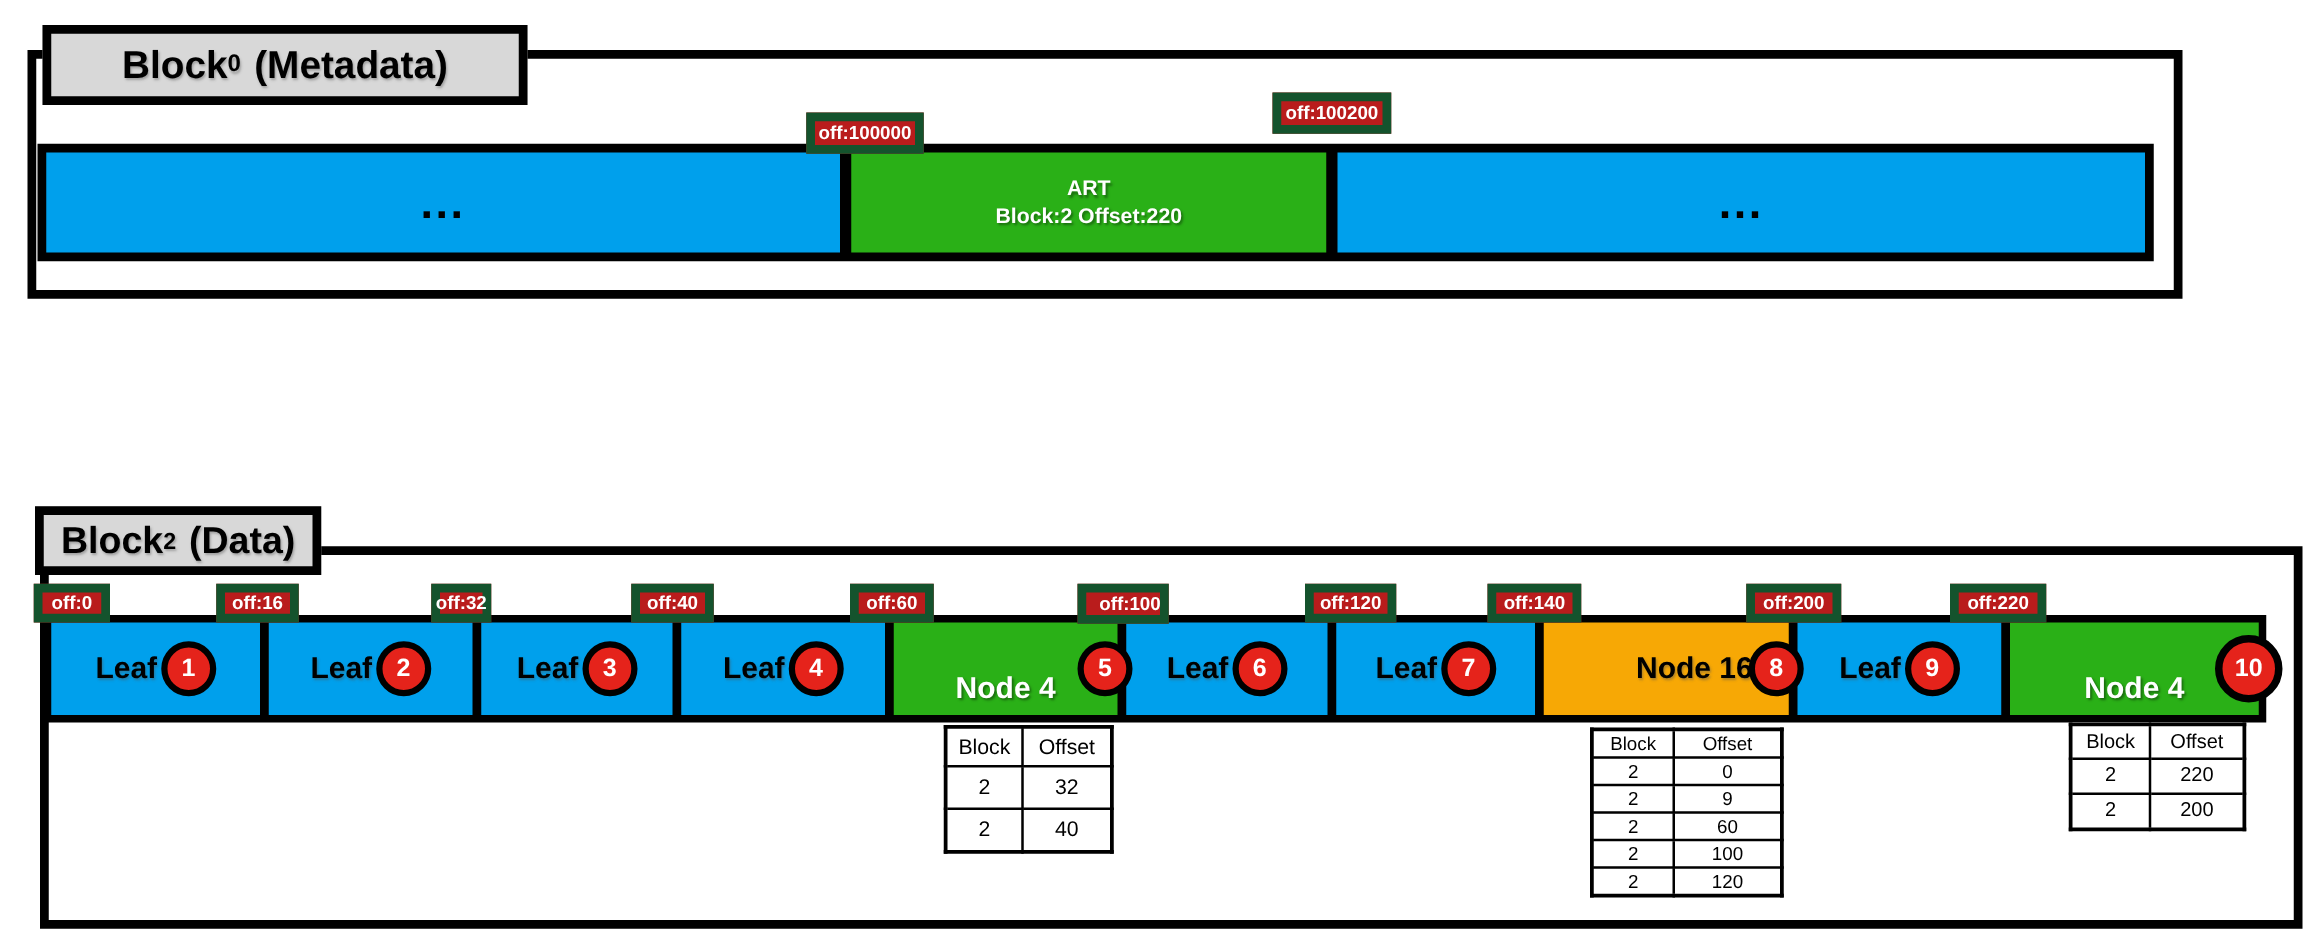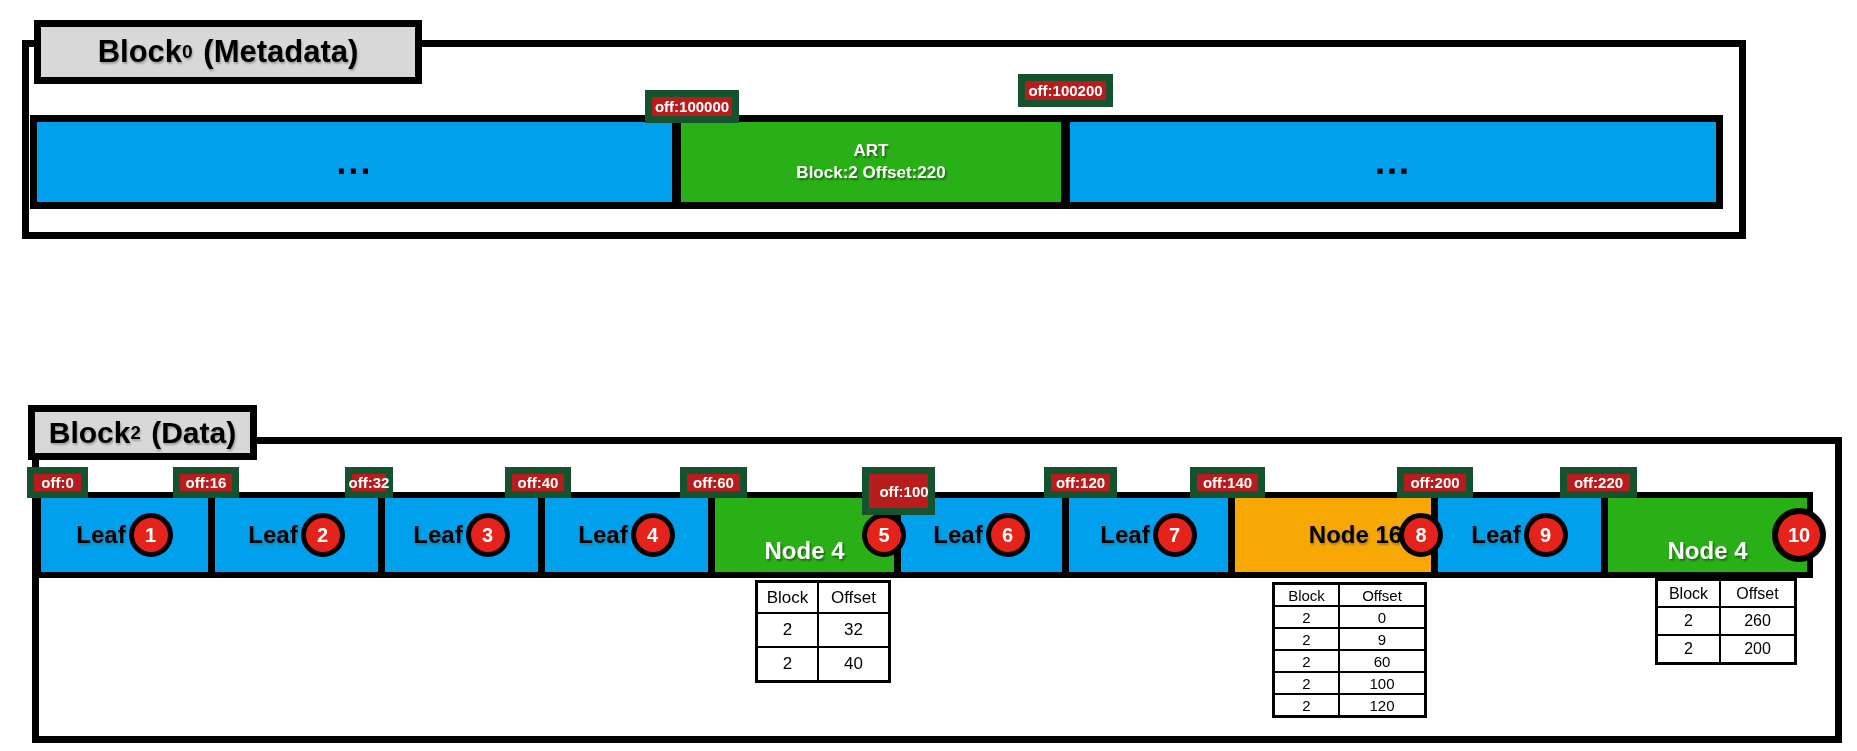--- a/index.html
+++ b/index.html
@@ -134,21 +134,21 @@
       <span class="seg-text white">Node 4</span>
       <span class="badge abs big">10</span>
     </div>
   </div>
 
   <div class="offlabel" style="left:27px;top:467px;width:61px;height:31px;">off:0</div>
   <div class="offlabel" style="left:173px;top:467px;width:66px;height:31px;">off:16</div>
   <div class="offlabel" style="left:345px;top:467px;width:48px;height:31px;">off:32</div>
   <div class="offlabel" style="left:505px;top:467px;width:66px;height:31px;">off:40</div>
   <div class="offlabel" style="left:680px;top:467px;width:67px;height:31px;">off:60</div>
-  <div class="offlabel" style="left:862px;top:467px;width:73px;height:48px;padding-left:11px;">off:100</div>
+  <div class="offlabel" style="left:862px;top:467px;width:73px;height:32px;padding-left:11px;">off:100</div>
   <div class="offlabel" style="left:1020px;top:467px;width:73px;height:31px;margin-left:24px;">off:120</div>
   <div class="offlabel" style="left:1190px;top:467px;width:75px;height:31px;">off:140</div>
   <div class="offlabel" style="left:1397px;top:467px;width:76px;height:31px;">off:200</div>
   <div class="offlabel" style="left:1560px;top:467px;width:77px;height:31px;">off:220</div>
 
   <table class="otable t-a">
     <tbody>
         <tr>
       <th>Block</th>
       <th>Offset</th>
@@ -194,21 +194,21 @@
     </table>
 
   <table class="otable t-c">
     <tbody>
         <tr>
       <th>Block</th>
       <th>Offset</th>
     </tr>
     <tr>
       <td>2</td>
-      <td>260</td>
+      <td>220</td>
     </tr>
     <tr>
       <td>2</td>
       <td>200</td>
     </tr>
   </tbody>
     </table>
 
 </div>
 

